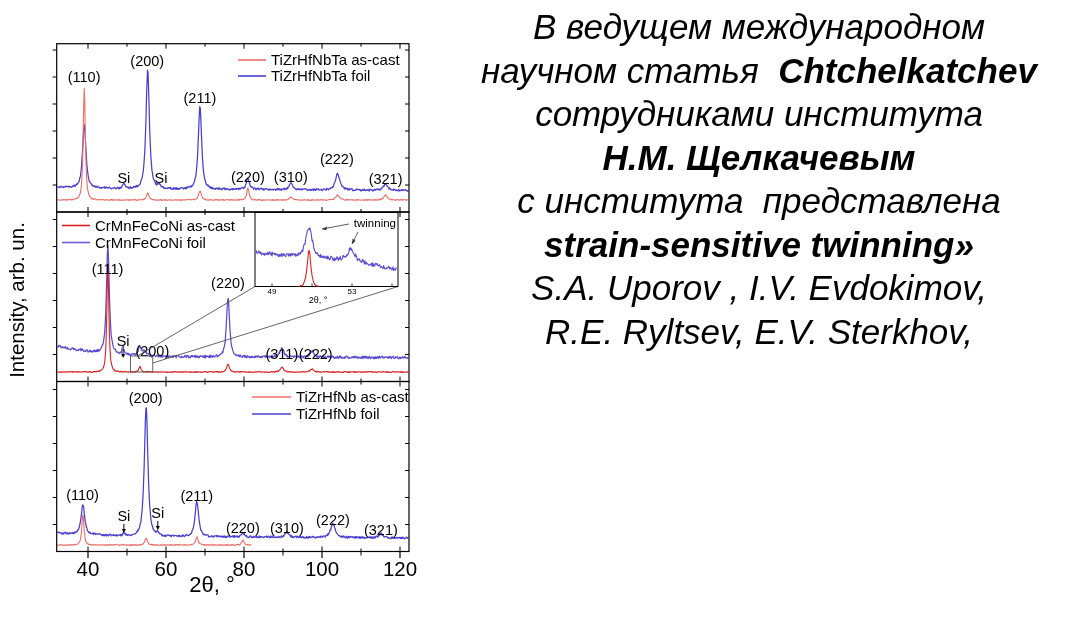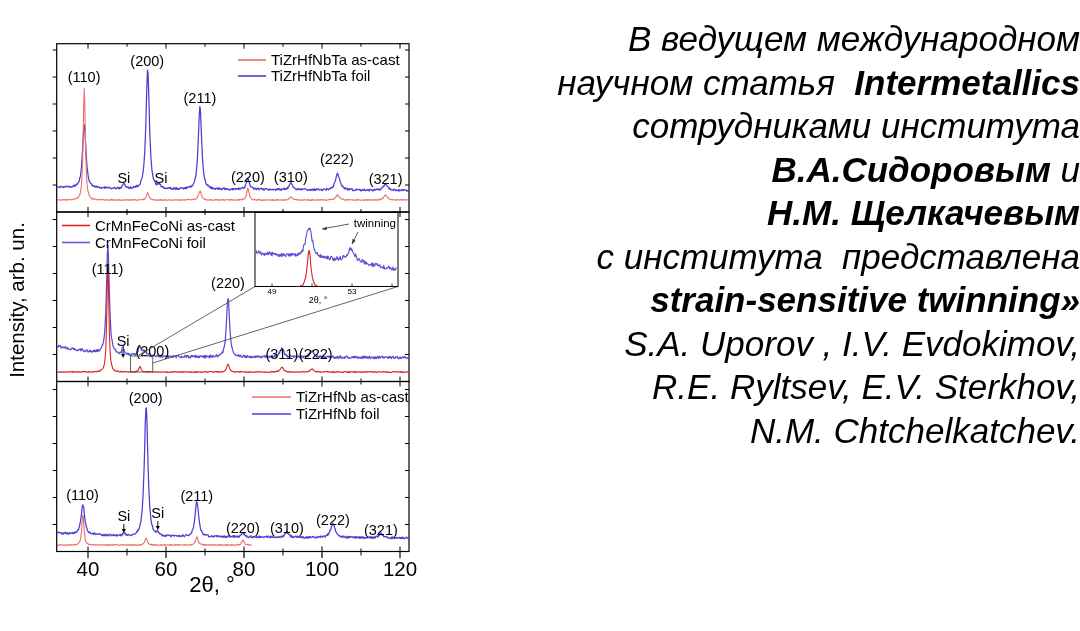--- a/index.html
+++ b/index.html
@@ -1,19 +1,19 @@
 <!DOCTYPE html>
 <html><head>
 <meta charset="utf-8">
 <style>
   html,body{margin:0;padding:0;background:#fff;}
   #canvas{position:relative;width:1080px;height:631px;background:#fff;overflow:hidden;
           font-family:"Liberation Sans",sans-serif;}
   #figure-svg{position:absolute;left:0;top:0;}
-  #announcement{position:absolute;left:438px;top:17px;width:642px;text-align:right;
+  #announcement{position:absolute;left:438px;top:5px;width:642px;text-align:center;
                 font-style:italic;font-size:35px;line-height:43.5px;color:#000;}
   #announcement .seg-b{font-weight:bold;}
   .ann-line{white-space:pre;}
 </style>
 </head>
 <body>
 <div id="canvas">
 
 <svg id="figure-svg" width="440" height="631" viewBox="0 0 440 631">
       <defs>
@@ -218,24 +218,22 @@
       <line x1="127" y1="551.5" x2="127" y2="555.5" stroke="#000" stroke-width="1"></line>
       <line x1="205" y1="551.5" x2="205" y2="555.5" stroke="#000" stroke-width="1"></line>
       <line x1="283" y1="551.5" x2="283" y2="555.5" stroke="#000" stroke-width="1"></line>
       <line x1="361" y1="551.5" x2="361" y2="555.5" stroke="#000" stroke-width="1"></line>
       <text x="212" y="592" font-size="22" text-anchor="middle" fill="#000" font-family="&quot;Liberation Sans&quot;,sans-serif">2θ, °</text>
       <text x="24" y="300" font-size="20.5" text-anchor="middle" fill="#000" font-family="&quot;Liberation Sans&quot;,sans-serif" transform="rotate(-90 24 300)">Intensity, arb. un.</text>
     </svg>
 
 <div id="announcement">
       <div class="ann-line"><span class="seg-r">В ведущем международном</span></div>
-      <div class="ann-line"><span class="seg-r">научном статья  </span><span class="seg-b">Intermetallics</span></div>
+      <div class="ann-line"><span class="seg-r">научном статья  </span><span class="seg-b">Chtchelkatchev</span></div>
       <div class="ann-line"><span class="seg-r">сотрудниками института</span></div>
-      <div class="ann-line"><span class="seg-b">В.А.Сидоровым</span><span class="seg-r"> и</span></div>
       <div class="ann-line"><span class="seg-b">Н.М. Щелкачевым</span></div>
       <div class="ann-line"><span class="seg-r">с института  представлена</span></div>
       <div class="ann-line"><span class="seg-b">strain-sensitive twinning»</span></div>
       <div class="ann-line"><span class="seg-r">S.A. Uporov , I.V. Evdokimov,</span></div>
       <div class="ann-line"><span class="seg-r">R.E. Ryltsev, E.V. Sterkhov,</span></div>
-      <div class="ann-line"><span class="seg-r">N.M. Chtchelkatchev.</span></div>
     </div>
 
 </div>
 
 </body></html>

